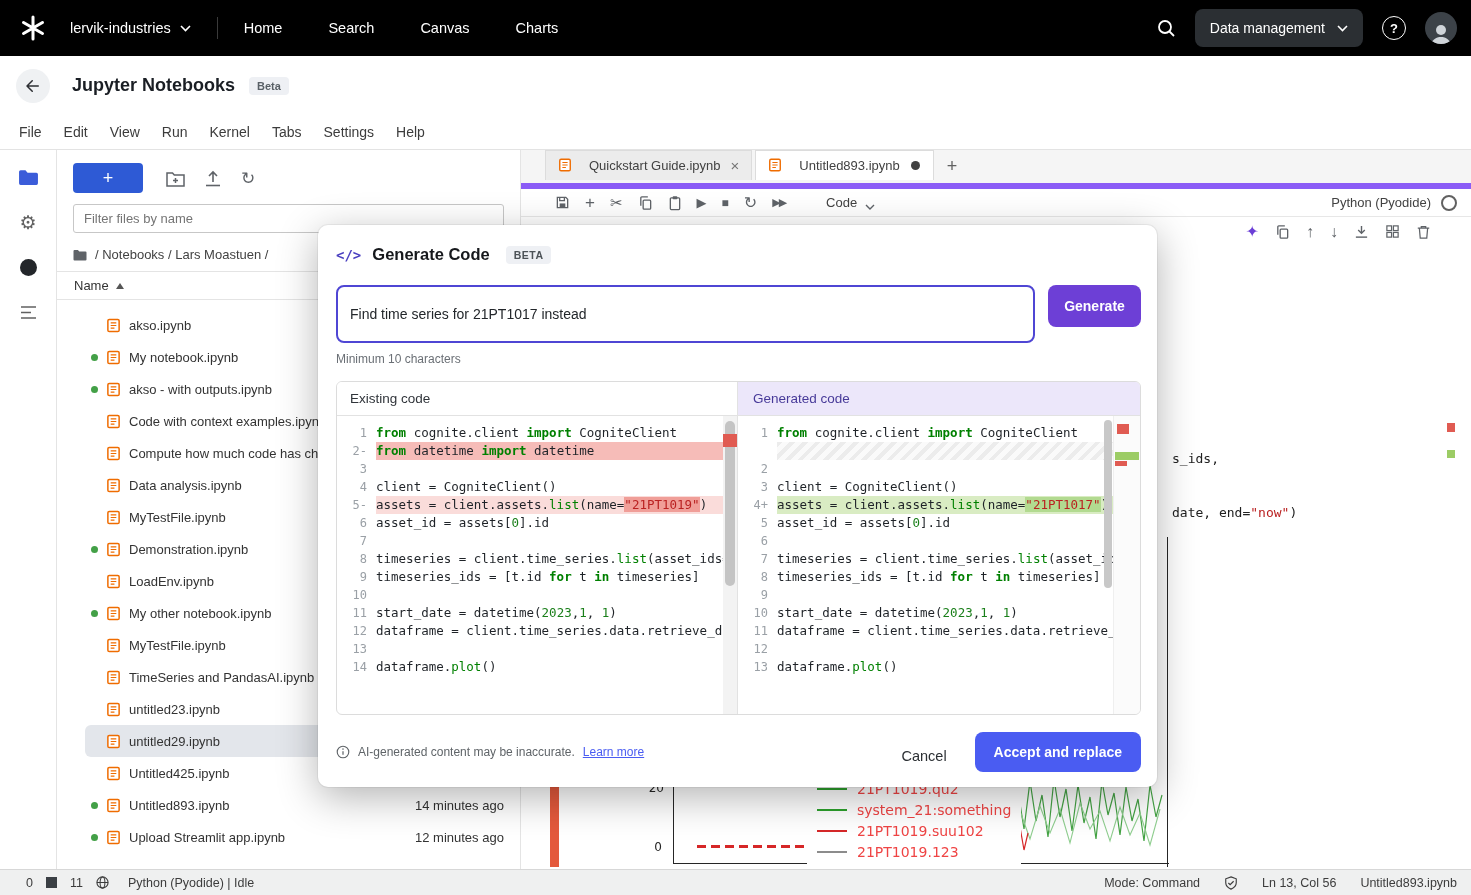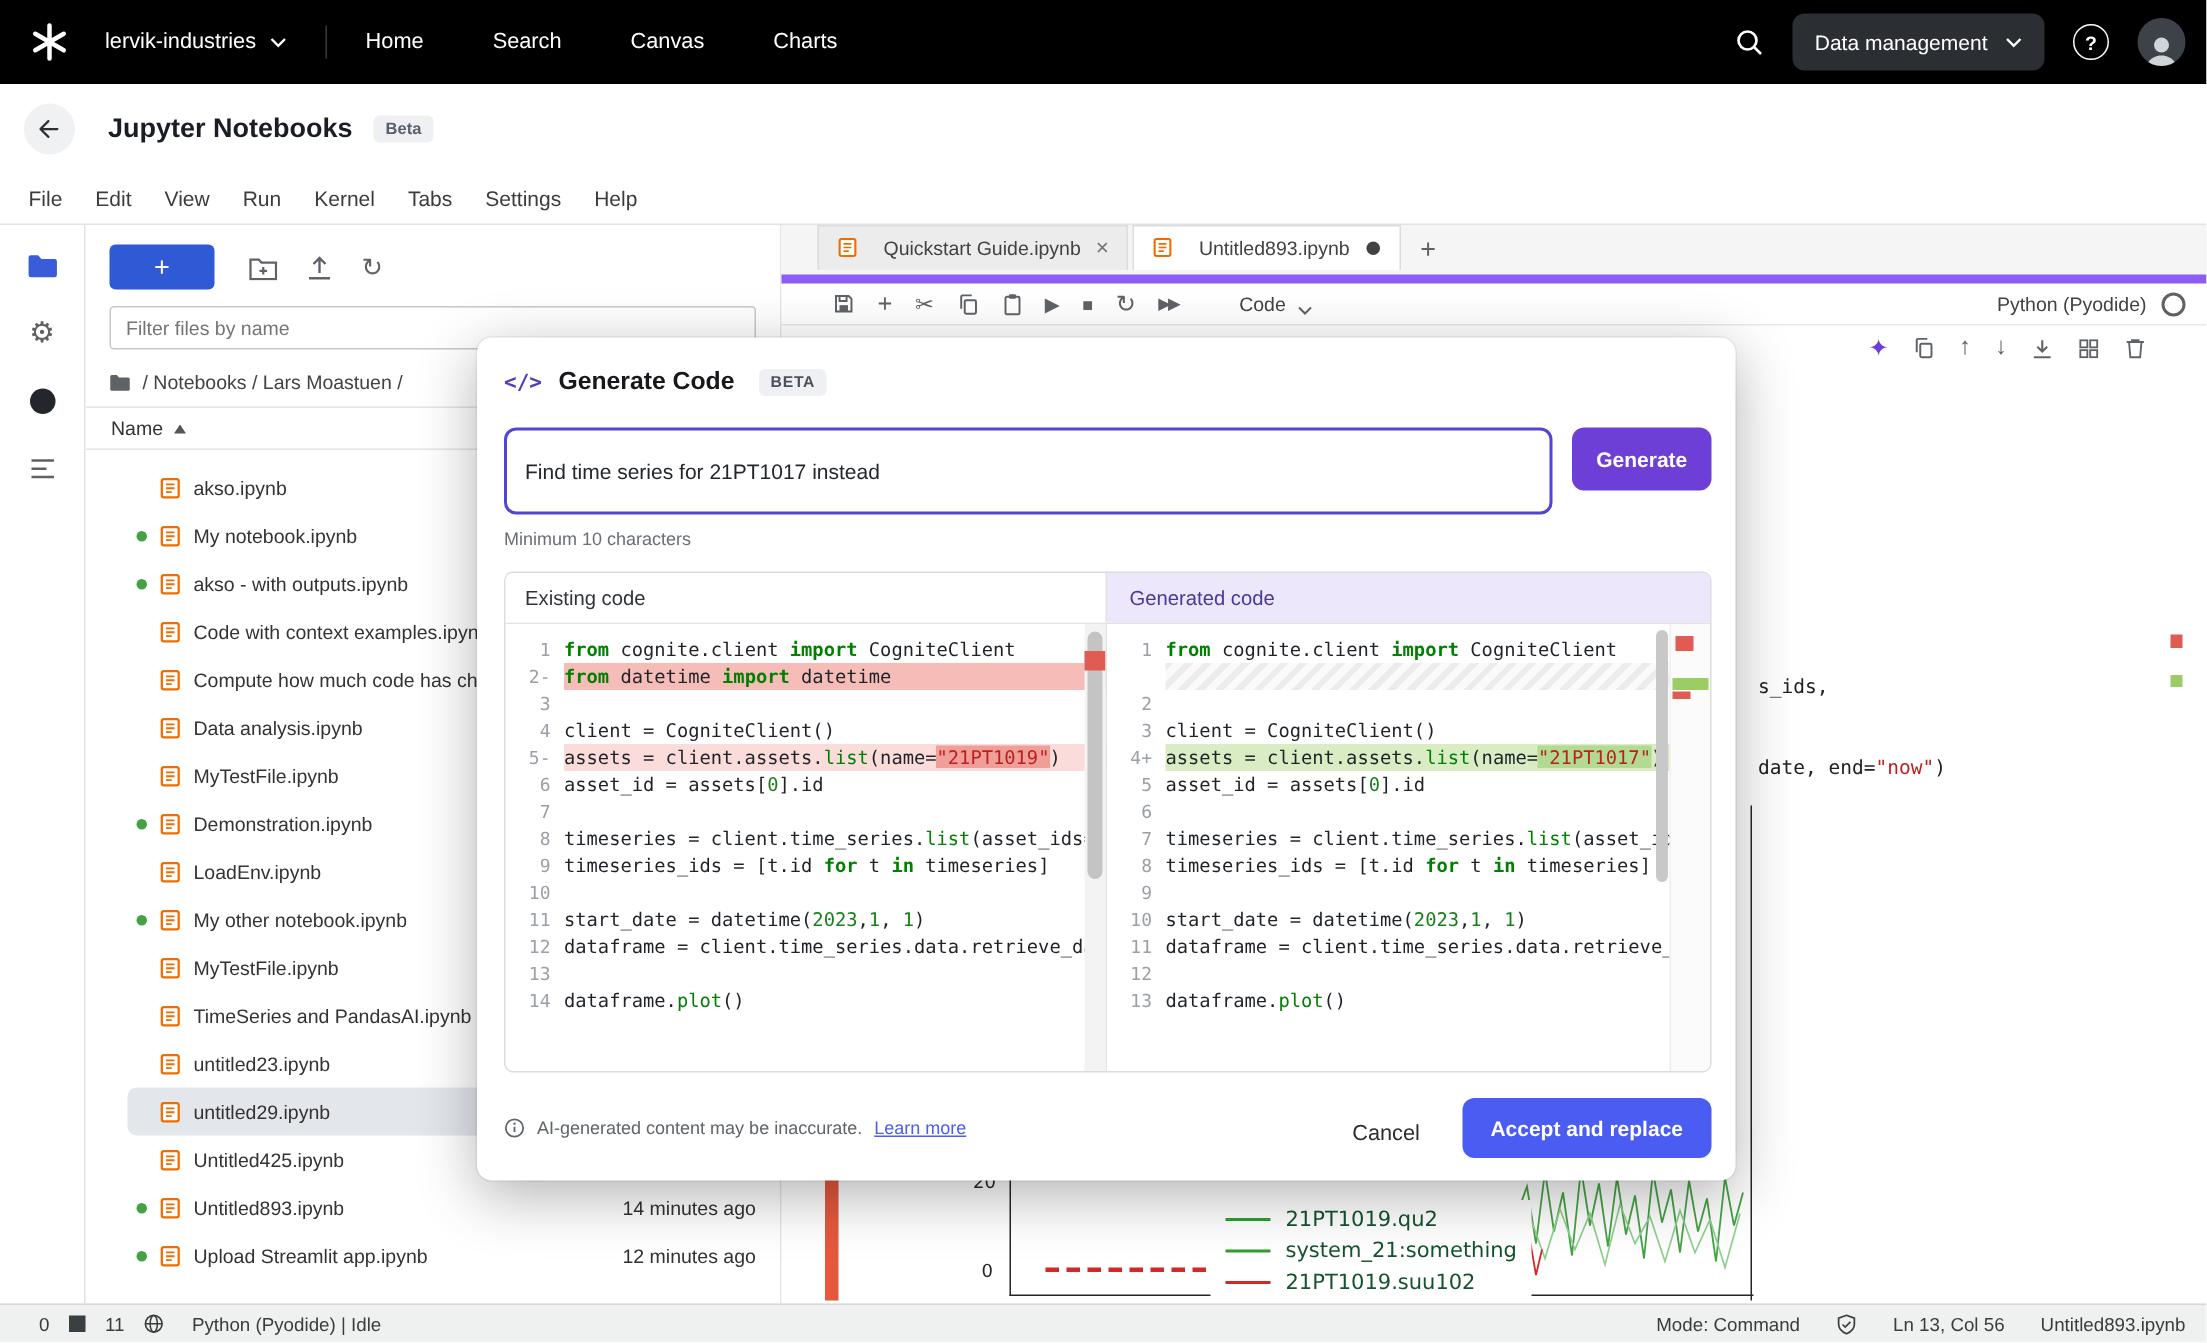--- a/index.html
+++ b/index.html
@@ -79,21 +79,21 @@
   .bgcode{position:absolute;left:651px;top:264px;font-family:"DejaVu Sans Mono",monospace;font-size:13px;
           color:#212121;line-height:18px;white-space:pre}
   .scrollmark{position:absolute;width:8px}
   .cell-bar{position:absolute;left:29px;top:604px;width:9px;height:113px;background:#e4593c}
   .ytick{position:absolute;width:40px;text-align:right;font-family:"DejaVu Sans",sans-serif;font-size:12px;color:#262626}
   .yaxis{position:absolute;left:152px;top:606px;width:1px;height:108px;background:#262626}
   .xaxis{position:absolute;left:152px;top:713px;width:496px;height:1px;background:#262626}
   .figborder{position:absolute;left:646px;top:387px;width:1px;height:330px;background:#262626}
   .dashes{position:absolute;left:176px;top:695px;display:flex;gap:5px}
   .dash{width:9px;height:3px;background:#d62728}
-  .legend{position:absolute;left:286px;top:650px;background:#fff;font-family:"DejaVu Sans",sans-serif;font-size:14px;color:#14532d;padding:2px 10px}
+  .legend{position:absolute;left:286px;top:626px;background:#fff;font-family:"DejaVu Sans",sans-serif;font-size:14px;color:#ef4444;padding:2px 10px}
   .legend-row{height:21px;display:flex;align-items:center;gap:10px}
   .legend-swatch{width:30px;height:2px;flex:none}
   .squiggles{position:absolute;left:489px;top:601px}
 
   
   .statusbar{position:absolute;left:0;right:0;bottom:0;height:25px;background:#eff0f0;border-top:1px solid #d7d7d7;
              display:flex;align-items:center;padding:0 14px 0 26px;font-size:12.5px;color:#3c3c3c;gap:13px;z-index:6}
   .sb-square{width:11px;height:11px;background:#3a3f44}
   .sb-right{margin-left:auto;display:flex;align-items:center;gap:24px}
 

